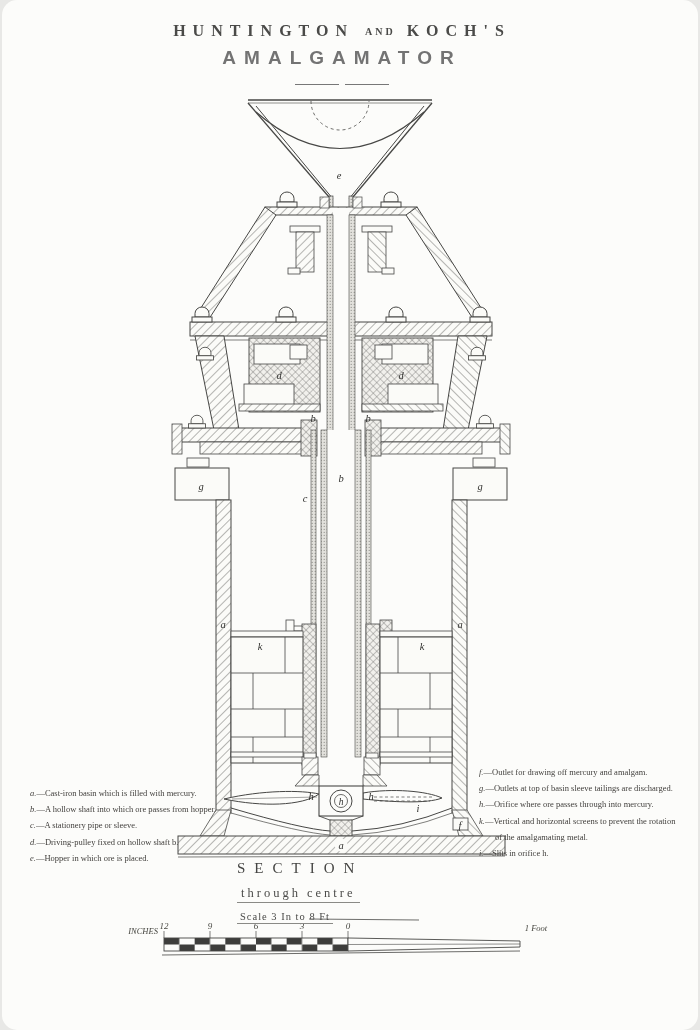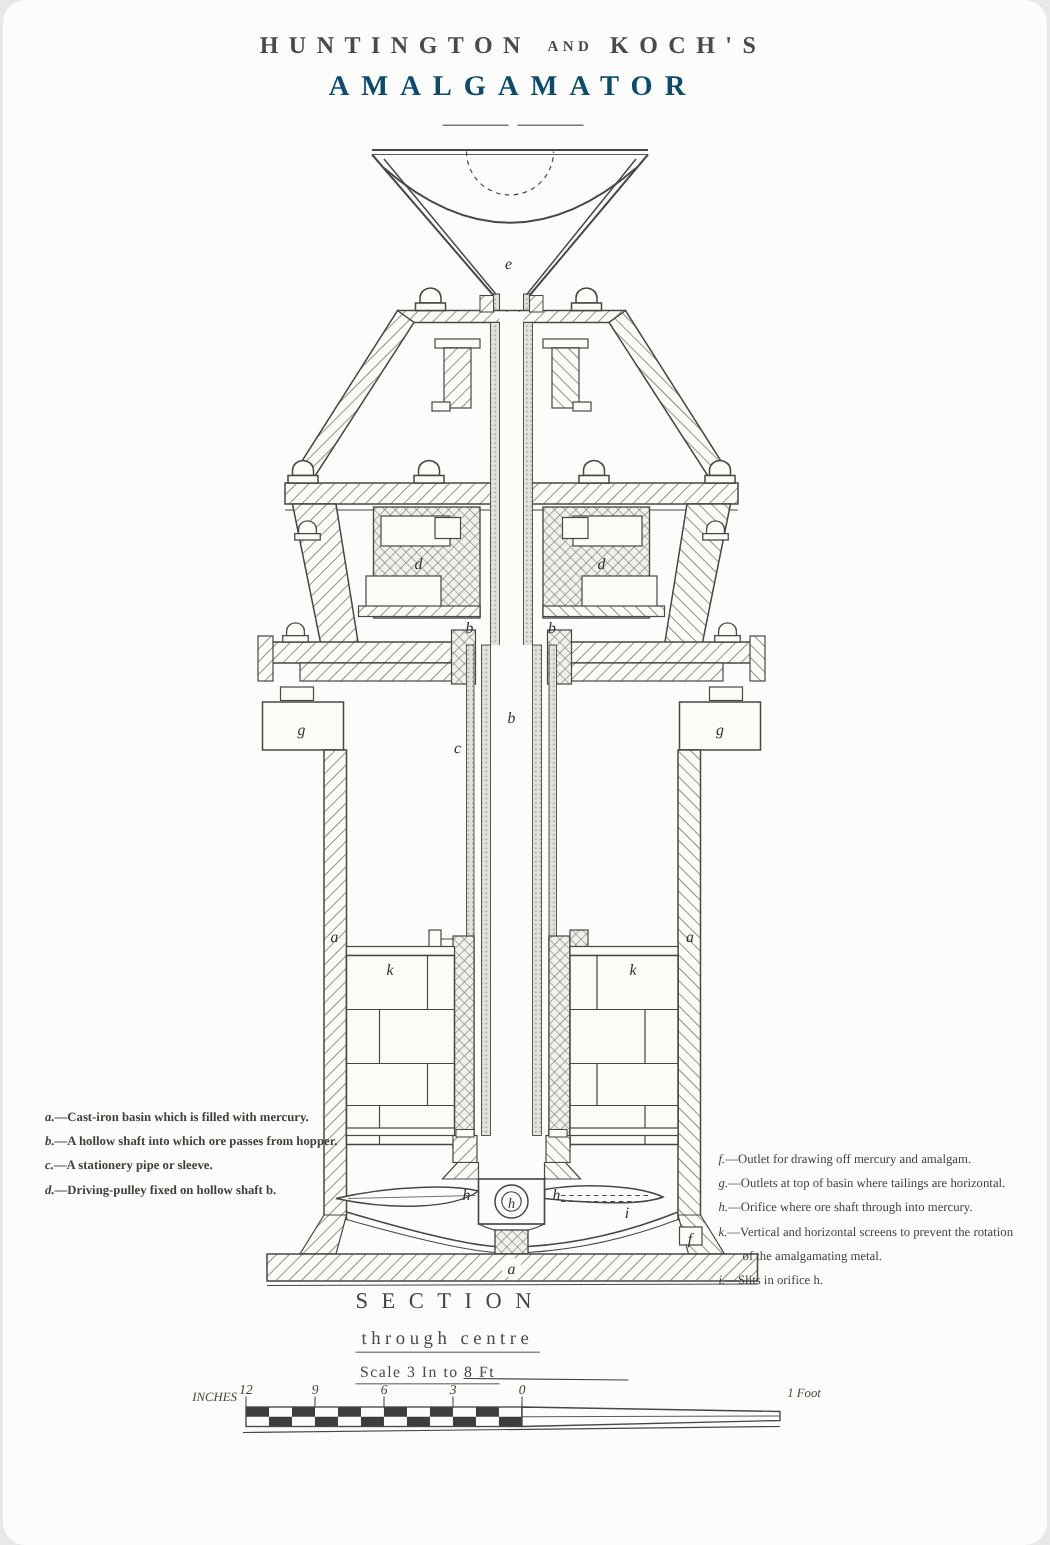--- a/index.html
+++ b/index.html
@@ -4,30 +4,30 @@
 <style>
   html,body{margin:0;padding:0;}
   body{background:#e8e8e6;font-family:"Liberation Serif", serif;}
   .page{position:relative;width:696px;height:1030px;background:#fcfcfa;margin:0 auto;overflow:hidden;color:#3a3a3a;border-radius:15px;}
   .page svg{position:absolute;left:0;top:0;}
 
   
   .title-block{position:absolute;left:0;top:22px;width:680px;text-align:center;}
   .t1{font-family:"Liberation Serif",serif;font-size:16px;letter-spacing:7px;color:#4a4a48;font-weight:bold;}
   .t1 .and{font-size:10px;letter-spacing:3px;vertical-align:1px;}
-  .t2{font-family:Liberation Serif, serif;font-size:19px;font-weight:bold;letter-spacing:8px;color:#0c4a6e;margin-top:7px;}
+  .t2{font-family:Liberation Sans, sans-serif;font-size:19px;font-weight:bold;letter-spacing:8px;color:#737373;margin-top:7px;}
   .t-rule{margin-top:5px;}
   .t-rule span{display:inline-block;width:44px;height:1px;background:#777;margin:0 3px;vertical-align:middle;}
 
   
   .legend{position:absolute;font-size:8.5px;color:#413f3c;white-space:nowrap;}
   .legend .row{height:16.2px;line-height:16.2px;}
   .legend .lk{font-style:italic;font-family:"Liberation Serif",serif;}
   .legend .indent{padding-left:16px;}
-  .legend-left{left:28px;top:736px;font-weight:bold;}
+  .legend-left{left:28px;top:785px;}
   .legend-right{left:477px;top:764px;}
 
   
   .caption{position:absolute;left:235px;top:860px;width:220px;text-align:left;color:#4a4a48;}
   .cap1{font-size:15px;letter-spacing:9px;color:#454543;}
   .cap2{margin-top:6px;}
   .cap2 span{display:inline-block;font-size:12.5px;letter-spacing:3px;border-bottom:1px solid #8a8a86;padding:0 4px 1px;font-family:Liberation Serif, serif;}
   .cap3{margin-top:3px;}
   .cap3 span{display:inline-block;font-size:10.5px;letter-spacing:1px;border-bottom:1px solid #8a8a86;padding:0 3px 1px;}
 </style>
@@ -272,26 +272,27 @@
       <text x="346" y="929">0</text>
       <text x="534" y="931" font-size="8.5">1 Foot</text>
     </g>
   </svg>
 
   <div class="legend legend-left">
     <div class="row"><span class="lk">a.</span><span>—Cast-iron basin which is filled with mercury.</span></div>
     <div class="row"><span class="lk">b.</span><span>—A hollow shaft into which ore passes from hopper.</span></div>
     <div class="row"><span class="lk">c.</span><span>—A stationery pipe or sleeve.</span></div>
     <div class="row"><span class="lk">d.</span><span>—Driving-pulley fixed on hollow shaft b.</span></div>
+    <div class="row"><span class="lk">e.</span><span>—Hopper in which ore is placed.</span></div>
   </div>
 
   <div class="legend legend-right">
     <div class="row"><span class="lk">f.</span><span>—Outlet for drawing off mercury and amalgam.</span></div>
-    <div class="row"><span class="lk">g.</span><span>—Outlets at top of basin where tailings are horizontal.</span></div>
-    <div class="row"><span class="lk">h.</span><span>—Orifice where ore shaft through into mercury.</span></div>
+    <div class="row"><span class="lk">g.</span><span>—Outlets at top of basin sleeve tailings are discharged.</span></div>
+    <div class="row"><span class="lk">h.</span><span>—Orifice where ore passes through into mercury.</span></div>
     <div class="row"><span class="lk">k.</span><span>—Vertical and horizontal screens to prevent the rotation</span></div>
     <div class="row indent"><span class="lk"></span><span>of the amalgamating metal.</span></div>
     <div class="row"><span class="lk">i.</span><span>—Slits in orifice h.</span></div>
   </div>
 
   <div class="caption">
     <div class="cap1">SECTION</div>
     <div class="cap2"><span>through centre</span></div>
     <div class="cap3"><span>Scale 3 In to 8 Ft</span></div>
   </div>

